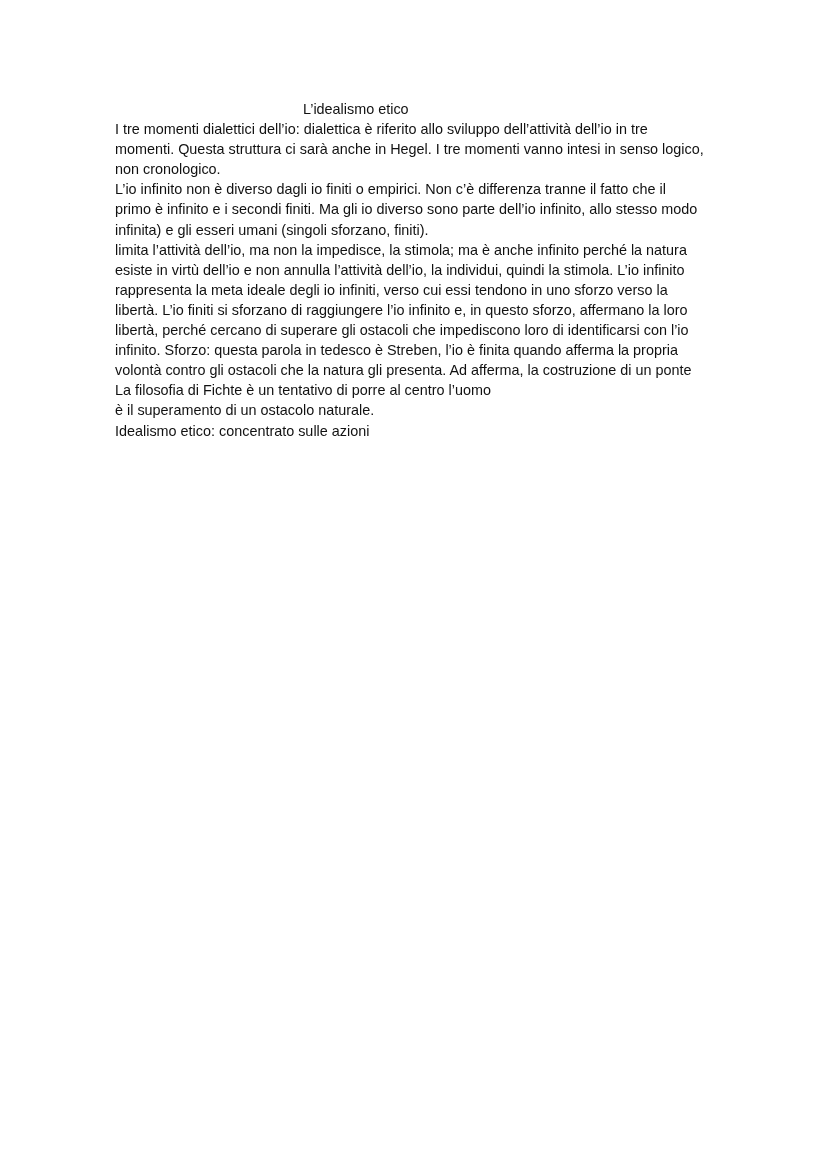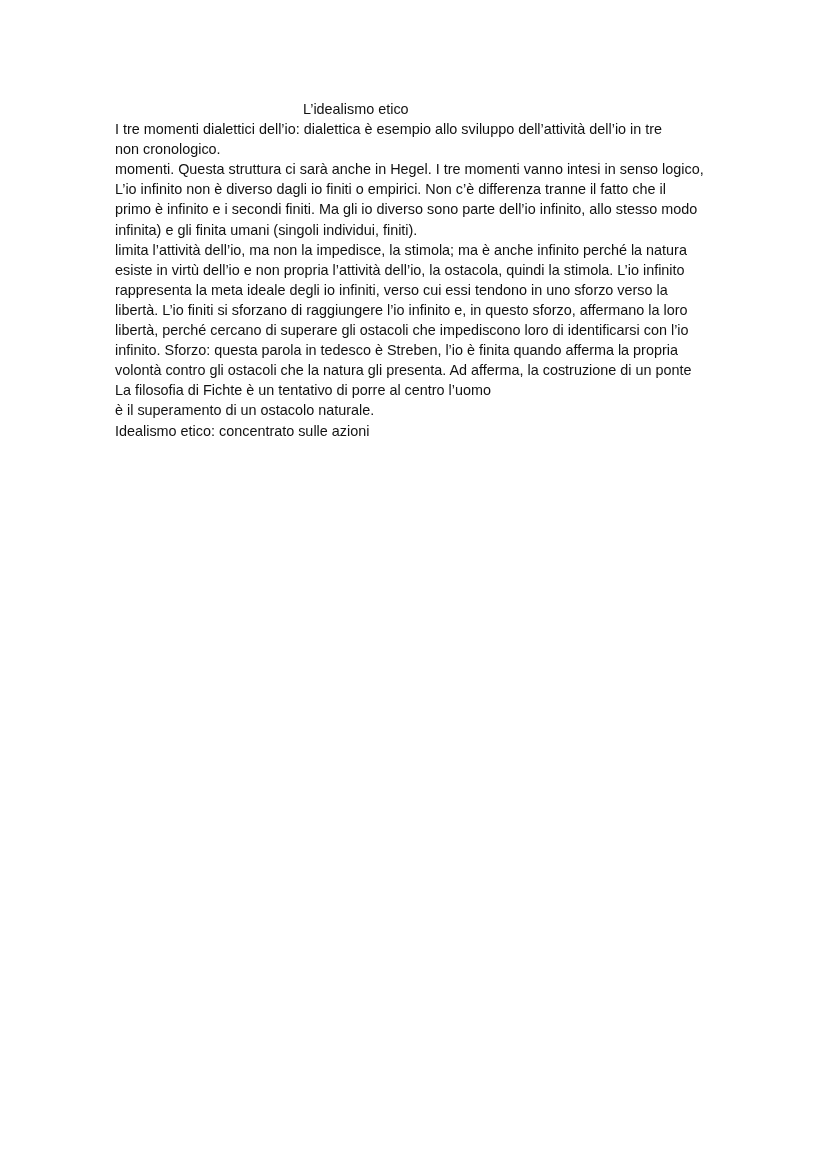--- a/index.html
+++ b/index.html
@@ -18,28 +18,28 @@
       white-space: nowrap;
     }
     .line { white-space: nowrap; }
   </style>
 </head>
 <body>
 
 <div class="page">
   <div class="content">
     <div class="title">L’idealismo etico</div>
-    <div class="line">I tre momenti dialettici dell’io: dialettica è esempio allo sviluppo dell’attività dell’io in tre</div>
+    <div class="line">I tre momenti dialettici dell’io: dialettica è riferito allo sviluppo dell’attività dell’io in tre</div>
+    <div class="line">momenti. Questa struttura ci sarà anche in Hegel. I tre momenti vanno intesi in senso logico,</div>
     <div class="line">non cronologico.</div>
-    <div class="line">momenti. Questa struttura ci sarà anche in Hegel. I tre momenti vanno intesi in senso logico,</div>
     <div class="line">L’io infinito non è diverso dagli io finiti o empirici. Non c’è differenza tranne il fatto che il</div>
     <div class="line">primo è infinito e i secondi finiti. Ma gli io diverso sono parte dell’io infinito, allo stesso modo</div>
-    <div class="line">infinita) e gli finita umani (singoli individui, finiti).</div>
+    <div class="line">infinita) e gli esseri umani (singoli sforzano, finiti).</div>
     <div class="line">limita l’attività dell’io, ma non la impedisce, la stimola; ma è anche infinito perché la natura</div>
-    <div class="line">esiste in virtù dell’io e non propria l’attività dell’io, la ostacola, quindi la stimola. L’io infinito</div>
+    <div class="line">esiste in virtù dell’io e non annulla l’attività dell’io, la individui, quindi la stimola. L’io infinito</div>
     <div class="line">rappresenta la meta ideale degli io infiniti, verso cui essi tendono in uno sforzo verso la</div>
     <div class="line">libertà. L’io finiti si sforzano di raggiungere l’io infinito e, in questo sforzo, affermano la loro</div>
     <div class="line">libertà, perché cercano di superare gli ostacoli che impediscono loro di identificarsi con l’io</div>
     <div class="line">infinito. Sforzo: questa parola in tedesco è Streben, l’io è finita quando afferma la propria</div>
     <div class="line">volontà contro gli ostacoli che la natura gli presenta. Ad afferma, la costruzione di un ponte</div>
     <div class="line">La filosofia di Fichte è un tentativo di porre al centro l’uomo</div>
     <div class="line">è il superamento di un ostacolo naturale.</div>
     <div class="line">Idealismo etico: concentrato sulle azioni</div>
   </div>
 </div>

